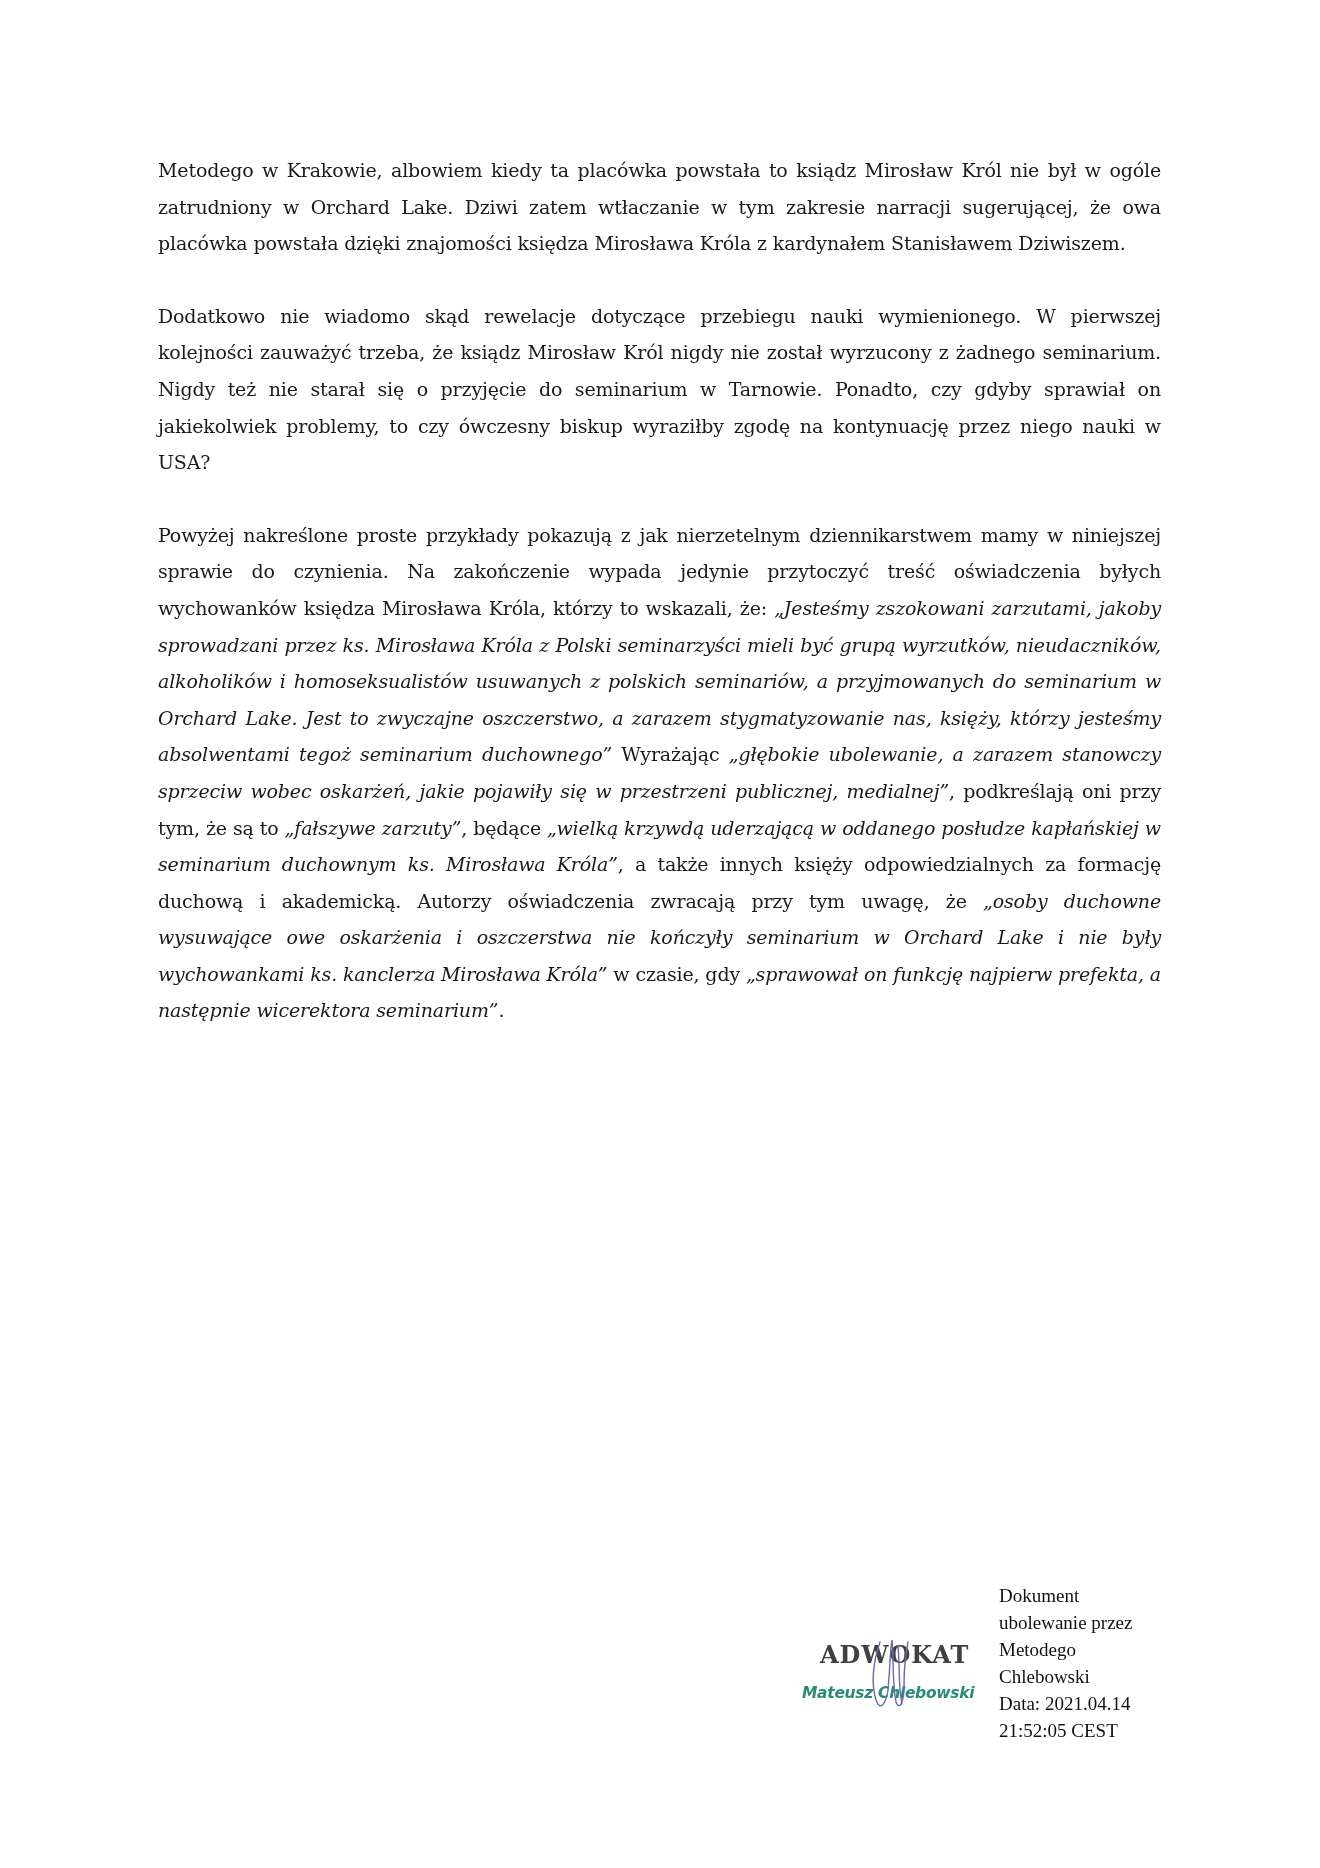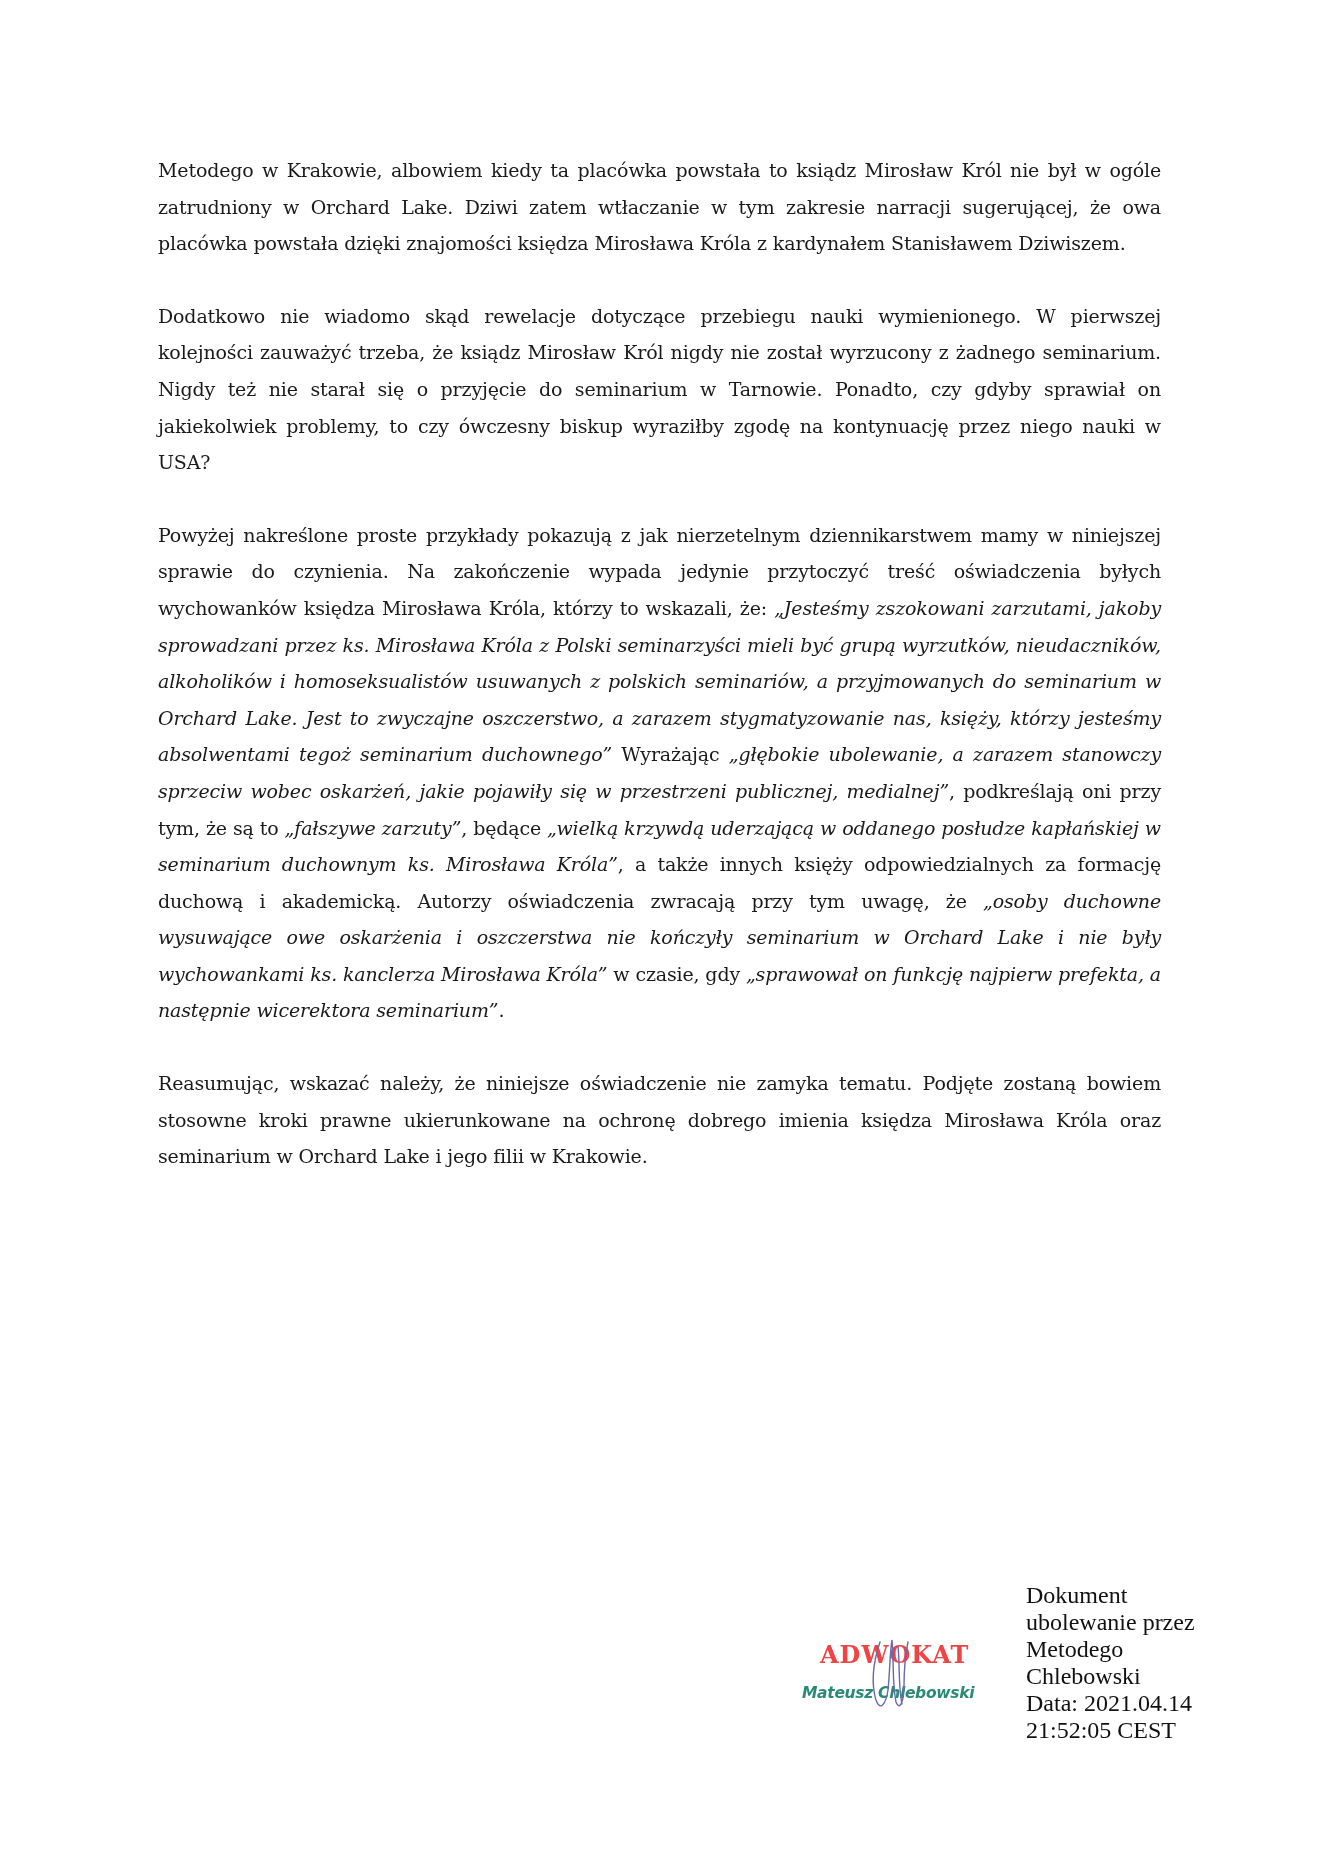--- a/index.html
+++ b/index.html
@@ -62,41 +62,40 @@
     }
     .sig-logo svg {
       position: absolute;
       left: 40px;
       top: 0px;
       width: 110px;
       height: 110px;
     }
     .sig-text {
       position: absolute;
-      left: 1026px;
+      left: 999px;
       top: 1582px;
       font-family: "Liberation Serif", serif;
-      font-size: 24px;
+      font-size: 19px;
       line-height: 27px;
       color: #111;
     }
     .sig-text div { white-space: nowrap; }
   </style>
 </head>
 <body>
 
 <div class="page" id="doc-body">
     <p class="para"><span>Metodego w Krakowie, albowiem kiedy ta placówka powstała to ksiądz Mirosław Król nie był w ogóle zatrudniony w Orchard Lake. Dziwi zatem wtłaczanie w tym zakresie narracji sugerującej, że owa placówka powstała dzięki znajomości księdza Mirosława Króla z kardynałem Stanisławem Dziwiszem.</span></p>
     <p class="para"><span>Dodatkowo nie wiadomo skąd rewelacje dotyczące przebiegu nauki wymienionego. W pierwszej kolejności zauważyć trzeba, że ksiądz Mirosław Król nigdy nie został wyrzucony z żadnego seminarium. Nigdy też nie starał się o przyjęcie do seminarium w Tarnowie. Ponadto, czy gdyby sprawiał on jakiekolwiek problemy, to czy ówczesny biskup wyraziłby zgodę na kontynuację przez niego nauki w USA?</span></p>
     <p class="para"><span>Powyżej nakreślone proste przykłady pokazują  z jak nierzetelnym dziennikarstwem mamy w niniejszej sprawie do czynienia. Na zakończenie wypada jedynie przytoczyć treść oświadczenia byłych wychowanków księdza Mirosława Króla, którzy to wskazali, że: </span><em>„Jesteśmy zszokowani zarzutami, jakoby sprowadzani przez ks. Mirosława Króla z Polski seminarzyści mieli być grupą wyrzutków, nieudaczników, alkoholików i homoseksualistów usuwanych z polskich seminariów, a przyjmowanych do seminarium w Orchard Lake. Jest to zwyczajne oszczerstwo, a zarazem stygmatyzowanie nas, księży, którzy jesteśmy absolwentami tegoż seminarium duchownego”</em><span> Wyrażając </span><em>„głębokie ubolewanie, a zarazem stanowczy sprzeciw wobec oskarżeń, jakie pojawiły się w przestrzeni publicznej, medialnej”</em><span>, podkreślają oni przy tym, że są to </span><em>„fałszywe zarzuty”</em><span>, będące </span><em>„wielką krzywdą uderzającą w oddanego posłudze kapłańskiej w seminarium duchownym ks. Mirosława Króla”</em><span>, a także innych księży odpowiedzialnych za formację duchową i akademicką. Autorzy oświadczenia zwracają przy tym uwagę, że </span><em>„osoby duchowne wysuwające owe oskarżenia i oszczerstwa nie kończyły seminarium w Orchard Lake i nie były wychowankami ks. kanclerza Mirosława Króla”</em><span> w czasie, gdy </span><em>„sprawował on funkcję najpierw prefekta, a następnie wicerektora seminarium”</em><span>.</span></p>
-    <p class="para"><span>Reasumując, wskazać należy, że niniejsze oświadczenie nie zamyka tematu. Podjęte zostaną bowiem stosowne kroki prawne ukierunkowane na ochronę dobrego imienia księdza Mirosława Króla oraz seminarium w Orchard Lake i jego filii w Krakowie.</span></p>
   </div>
 
 <div class="sig-logo">
-  <div class="title" style="color: #ef4444;">ADWOKAT</div>
+  <div class="title" style="color: #404040;">ADWOKAT</div>
   <div class="name" style="color: rgb(42, 138, 120);">Mateusz Chlebowski</div>
   <svg viewBox="0 0 110 110">
     <path id="scribble" d="M40 22 C 34 40, 30 60, 36 80 C 40 92, 46 84, 48 70 C 50 50, 50 30, 52 20 C 54 40, 52 62, 56 82 C 60 92, 64 80, 64 66 C 64 48, 66 32, 68 22 M 58 26 C 60 44, 58 66, 62 84" fill="none" stroke="#6a6aa8" stroke-width="1.4" stroke-linecap="round"></path>
   </svg>
 </div>
 
 <div class="sig-text">
   <div>Dokument</div>
   <div>ubolewanie przez</div>
   <div>Metodego</div>

